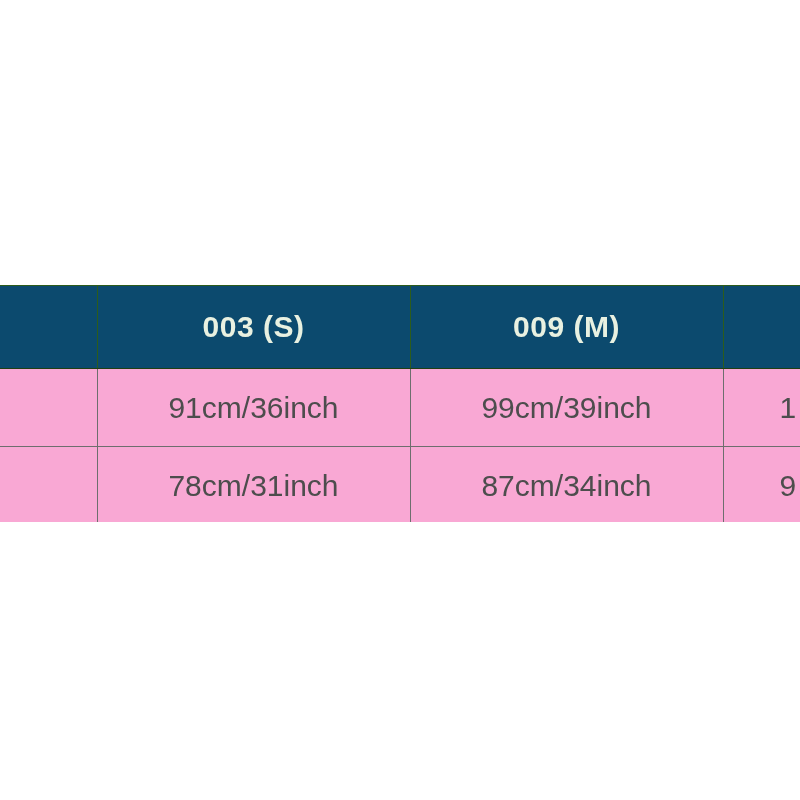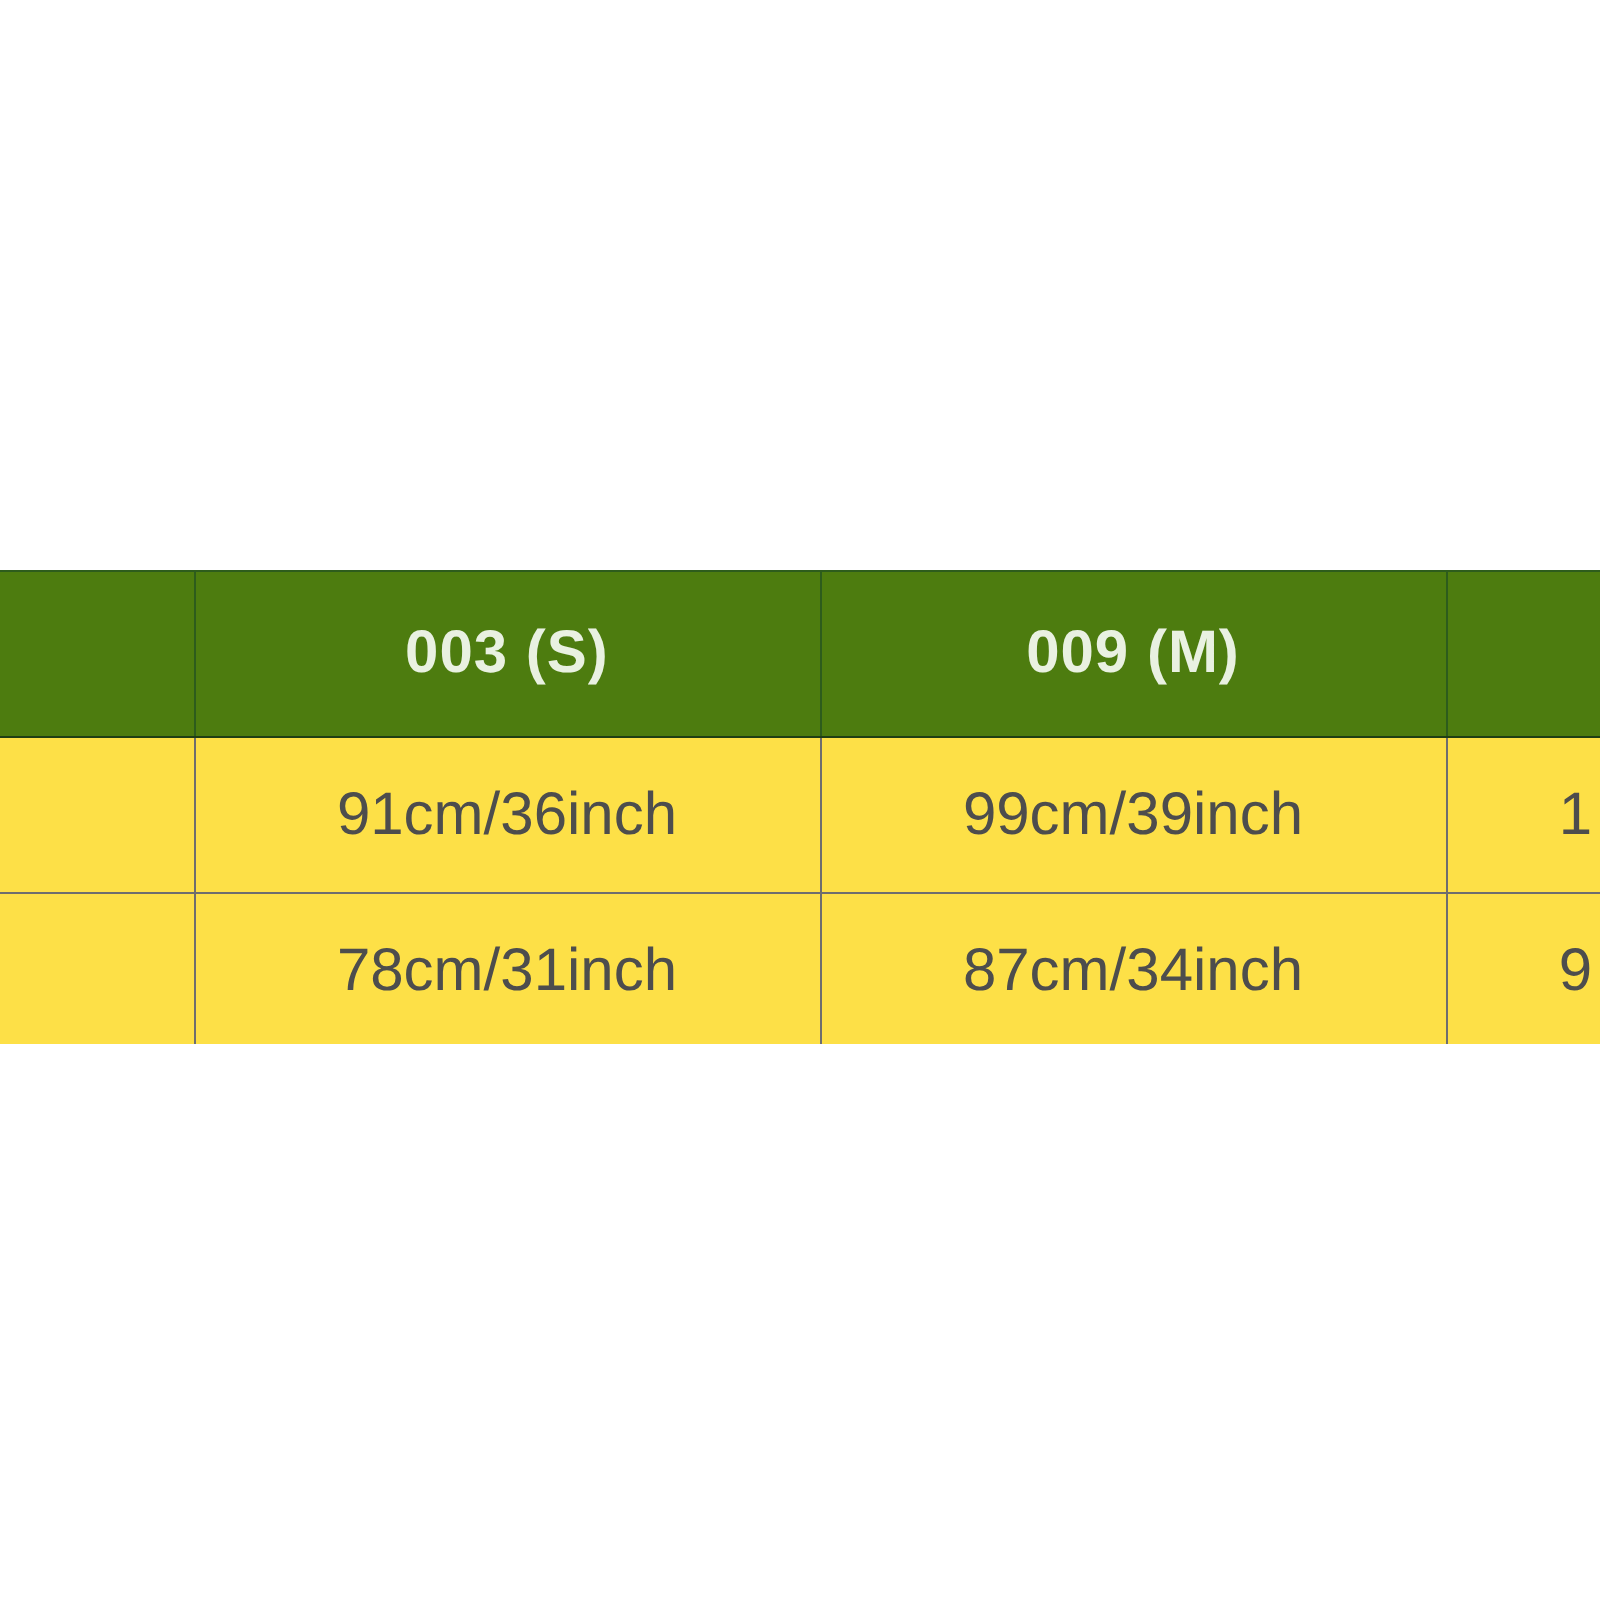--- a/index.html
+++ b/index.html
@@ -50,38 +50,38 @@
     margin-left: -214px;
     height: 237px;
   }
 
   .chart-table col.c-clip-left  { width: 311px; }
   .chart-table col.c-main       { width: 313px; }
   .chart-table col.c-clip-right { width: 129px; }
 
   
   .chart-table thead th {
-    background: #4d7c0f;
+    background: #0c4a6e;
     color: #e9f1e1;
     font-size: 30px;
     font-weight: bold;
     text-align: center;
     vertical-align: middle;
     height: 82px;
     padding: 0 6px;
     border: 1px solid #2d5c1c;
     border-bottom: 1px solid #1f3f13;
     letter-spacing: 0.5px;
     white-space: nowrap;
     overflow: hidden;
   }
 
   
   .chart-table tbody td {
-    background: #fde047;
+    background: #f9a8d4;
     color: #4d4d4d;
     font-size: 30px;
     font-weight: normal;
     text-align: center;
     vertical-align: middle;
     height: 77px;
     padding: 0 6px;
     border: 1px solid #6e6e6e;
     white-space: nowrap;
     overflow: hidden;

